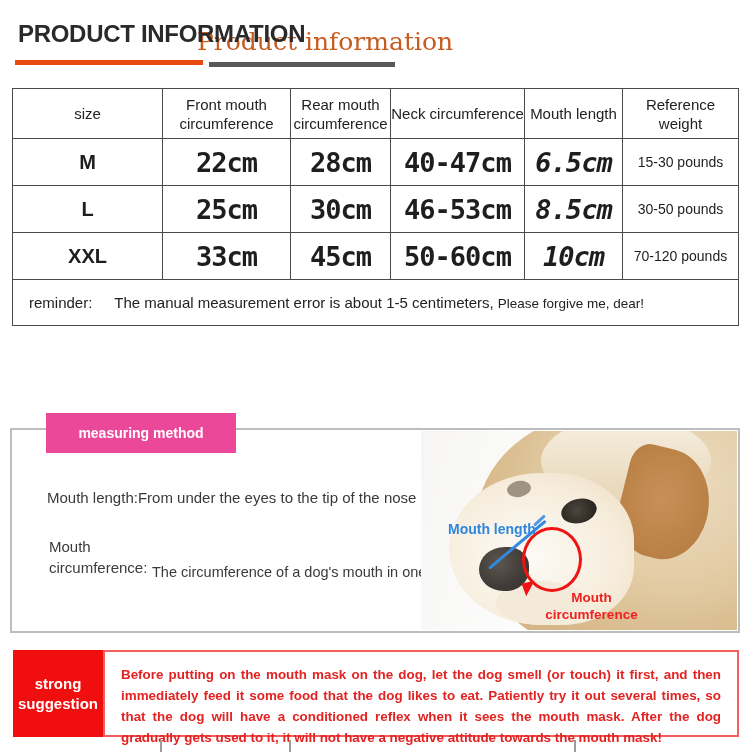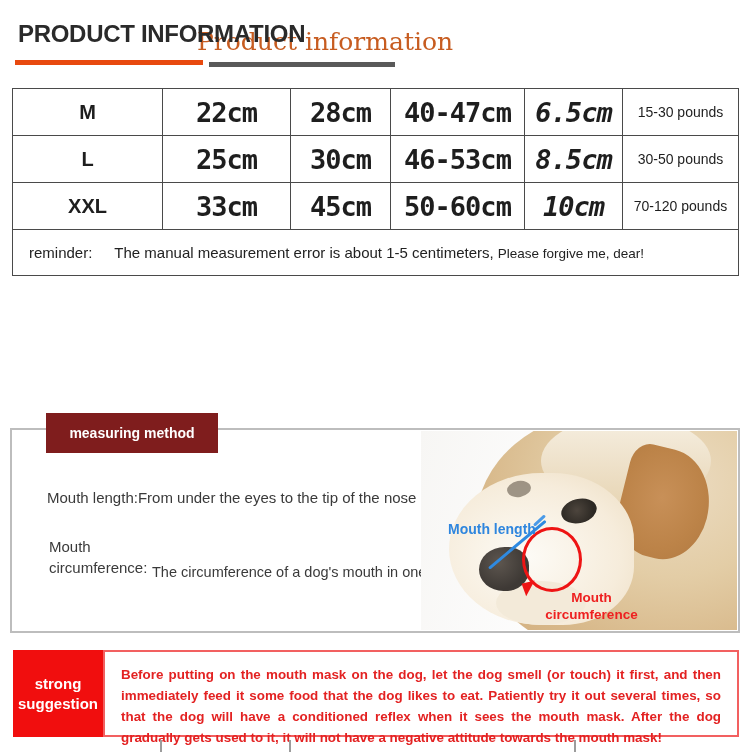--- a/index.html
+++ b/index.html
@@ -31,21 +31,21 @@
   .cell-weight { font-size:14px; color:#1e1e1e; }
   .reminder-cell { height:46px !important; text-align:left !important;
                    padding-left:16px; }
   .reminder-label { font-size:15px; color:#222; margin-right:22px; }
   .reminder-text  { font-size:15px; color:#222; }
   .reminder-text2 { font-size:13.5px; color:#222; margin-left:4px; }
 
   
   #measure-box { left:10px; top:428px; width:730px; height:205px;
                  border:2.5px solid #bdbdbd; background:#fff; }
-  #measure-tab { left:46px; top:413px; width:172px; height:40px; background:#7f1d1d;
+  #measure-tab { left:46px; top:413px; width:190px; height:40px; background:#ec4899;
                  color:#fff; font-size:14px; font-weight:bold; display:flex;
                  align-items:center; justify-content:center; z-index:3; }
   #ml-row  { left:47px; top:489px; font-size:15px; color:#3a3a3a; }
   #ml-row .lbl { }
   #mc-label { left:49px; top:536px; width:110px; font-size:15px; color:#3a3a3a;
               line-height:21px; }
   #mc-desc  { left:152px; top:564px; font-size:14.5px; color:#3a3a3a; }
 
   
   #dog { left:421px; top:431px; width:316px; height:199px; overflow:hidden;
@@ -109,20 +109,28 @@
 <table class="abs" id="size-table">
   <colgroup>
     <col style="width:150px">
       <col style="width:128px">
       <col style="width:100px">
     <col style="width:134px">
       <col style="width:98px">
       <col style="width:116px">
   </colgroup>
   <tbody>
+      <tr>
+    <th>size</th>
+    <th>Front mouth circumference</th>
+    <th>Rear mouth circumference</th>
+    <th>Neck circumference</th>
+    <th>Mouth length</th>
+    <th>Reference weight</th>
+  </tr>
   <tr>
     <td class="cell-size">M</td>
     <td class="cell-num">22cm</td>
     <td class="cell-num">28cm</td>
     <td class="cell-num">40-47cm</td>
     <td class="cell-mouth">6.5cm</td>
     <td class="cell-weight">15-30 pounds</td>
   </tr>
   <tr>
     <td class="cell-size">L</td>

